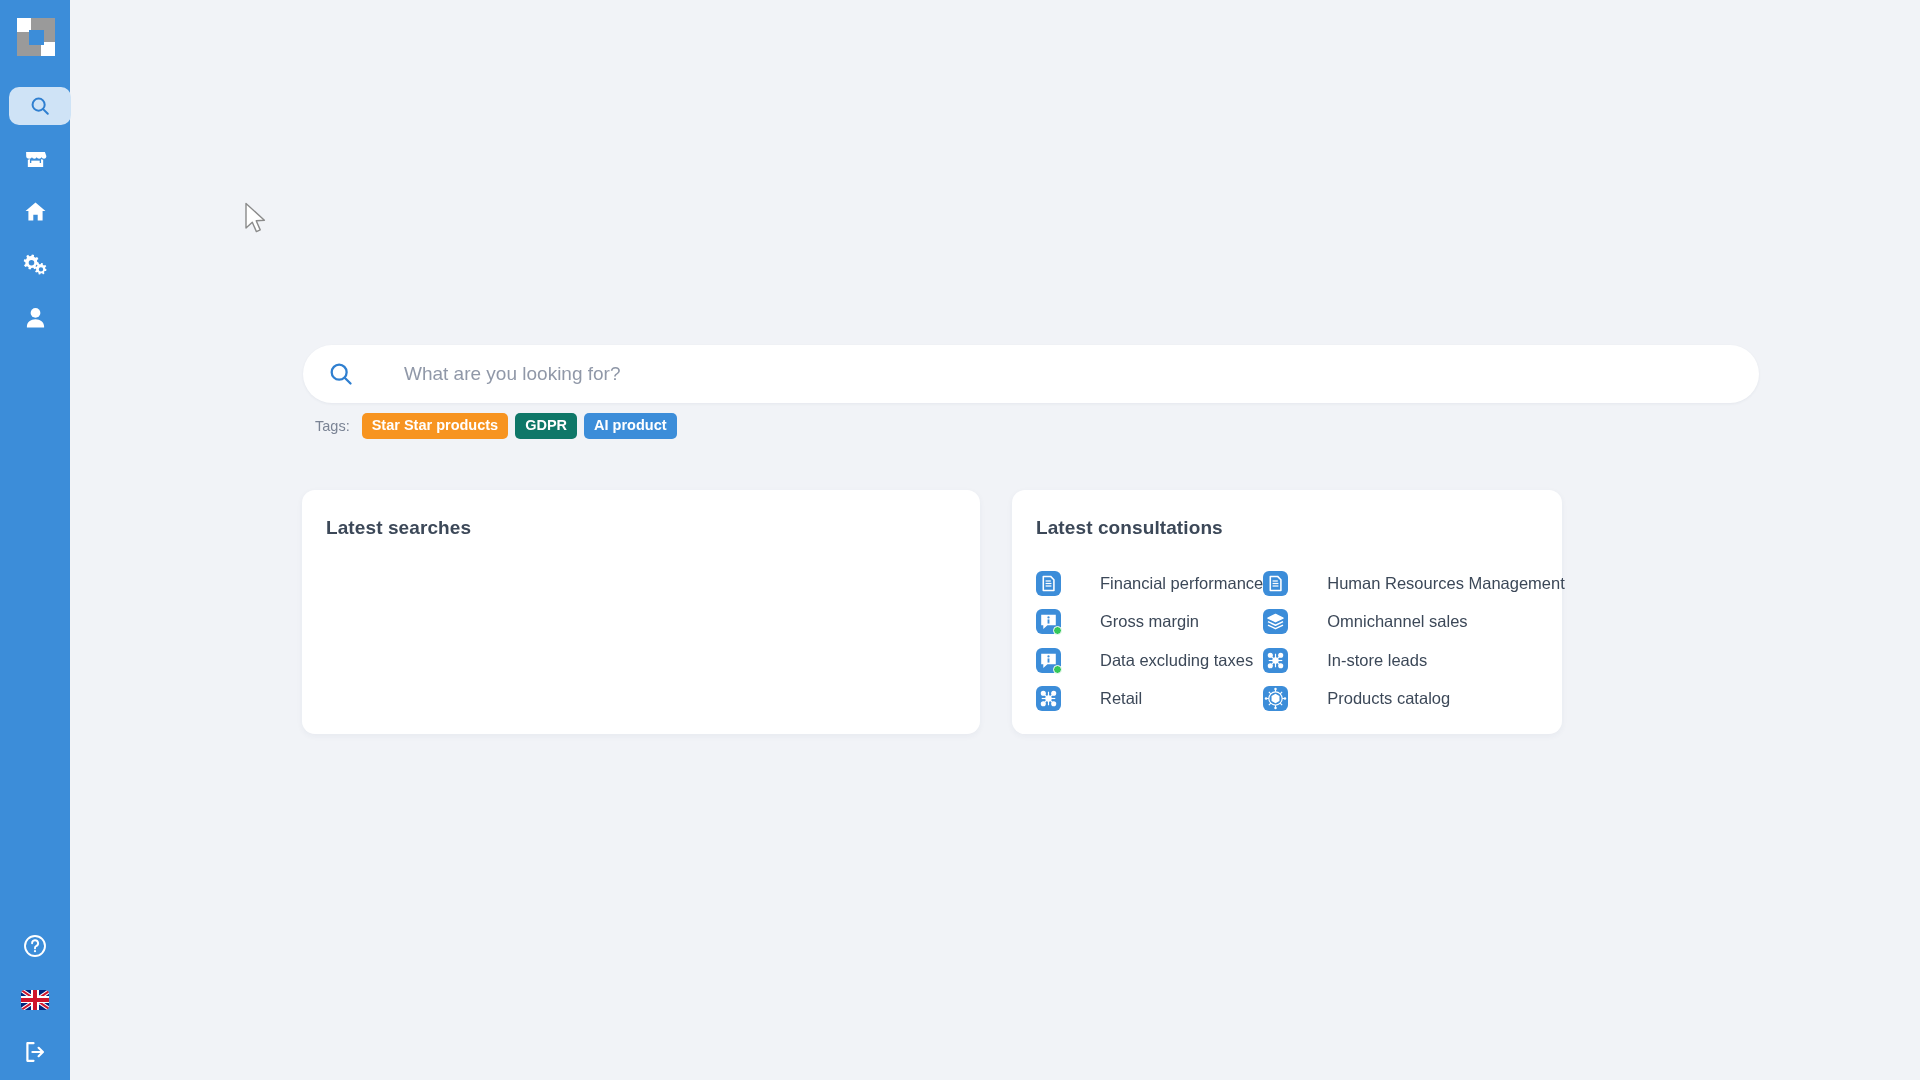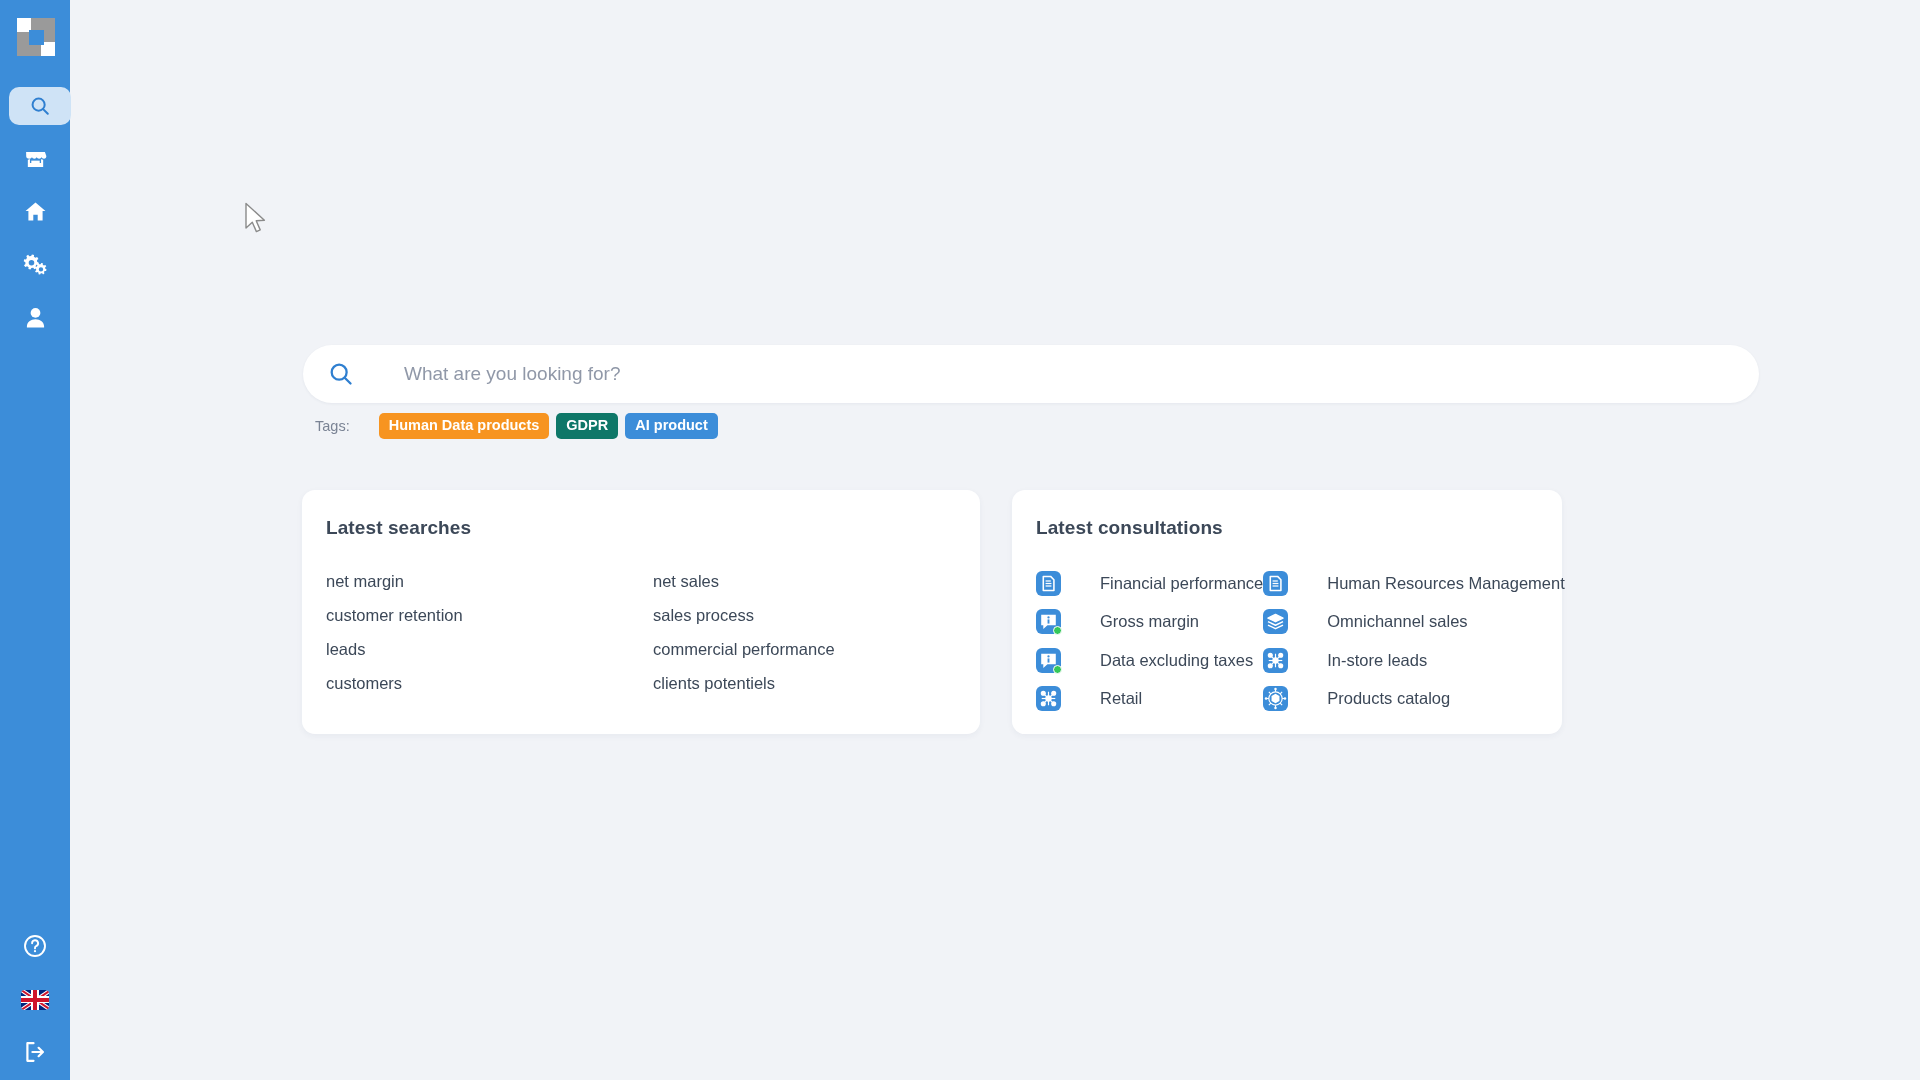--- a/index.html
+++ b/index.html
@@ -79,21 +79,21 @@
     font-family: "Liberation Sans", sans-serif;
     font-size: 19px; color: #3c4858;
     flex: 1; height: 100%; padding-right: 30px; margin-left: 34px;
   }
   #search-input::placeholder { color: #9098a8; }
 
   #tags-row {
     position: absolute; left: 245px; top: 413px;
     display: flex; align-items: center; gap: 7px;
   }
-  #tags-row .tags-label { font-size: 14.5px; color: #7a8394; margin-right: 22px; }
+  #tags-row .tags-label { font-size: 14.5px; color: #7a8394; margin-right: 5px; }
   .tag {
     border-radius: 5px; color: #fff;
     font-size: 14.5px; font-weight: bold;
     padding: 5px 10px 6px 10px;
     line-height: 1; cursor: pointer; white-space: nowrap;
   }
 
   .card {
     position: absolute;
     background: #ffffff; border-radius: 13px;
@@ -225,41 +225,27 @@
       <svg width="26" height="26" viewBox="0 0 24 24" fill="none" stroke="#2f7fd0" stroke-width="2.1" stroke-linecap="round">
         <circle cx="10.3" cy="10.3" r="6.9"></circle>
           <line x1="15.4" y1="15.4" x2="20.8" y2="20.8"></line>
       </svg>
     </span>
     <input id="search-input" type="text" placeholder="What are you looking for?" style="">
   </div>
 
   <div id="tags-row">
     <span class="tags-label">Tags:</span>
-    <span class="tag" style="background: rgb(247, 148, 32);">Human Data products</span>
+    <span class="tag" style="background: rgb(247, 148, 32);">Star Star products</span>
     <span class="tag" style="background: rgb(14, 119, 104);">GDPR</span>
     <span class="tag" style="background: rgb(60, 141, 217);">AI product</span>
   </div>
 
   <div class="card" id="card-searches">
     <div class="card-title">Latest searches</div>
-    <div class="cols">
-      <div class="col">
-        <span class="search-link">net margin</span>
-        <span class="search-link">customer retention</span>
-        <span class="search-link">leads</span>
-        <span class="search-link">customers</span>
-      </div>
-      <div class="col">
-        <span class="search-link">net sales</span>
-        <span class="search-link">sales process</span>
-        <span class="search-link">commercial performance</span>
-        <span class="search-link">clients potentiels</span>
-      </div>
-    </div>
   </div>
 
   <div class="card" id="card-consultations">
     <div class="card-title">Latest consultations</div>
     <div class="cols">
       <div class="col">
 
         <div class="cons-item">
           <span class="ico">
             <span class="ibox">

